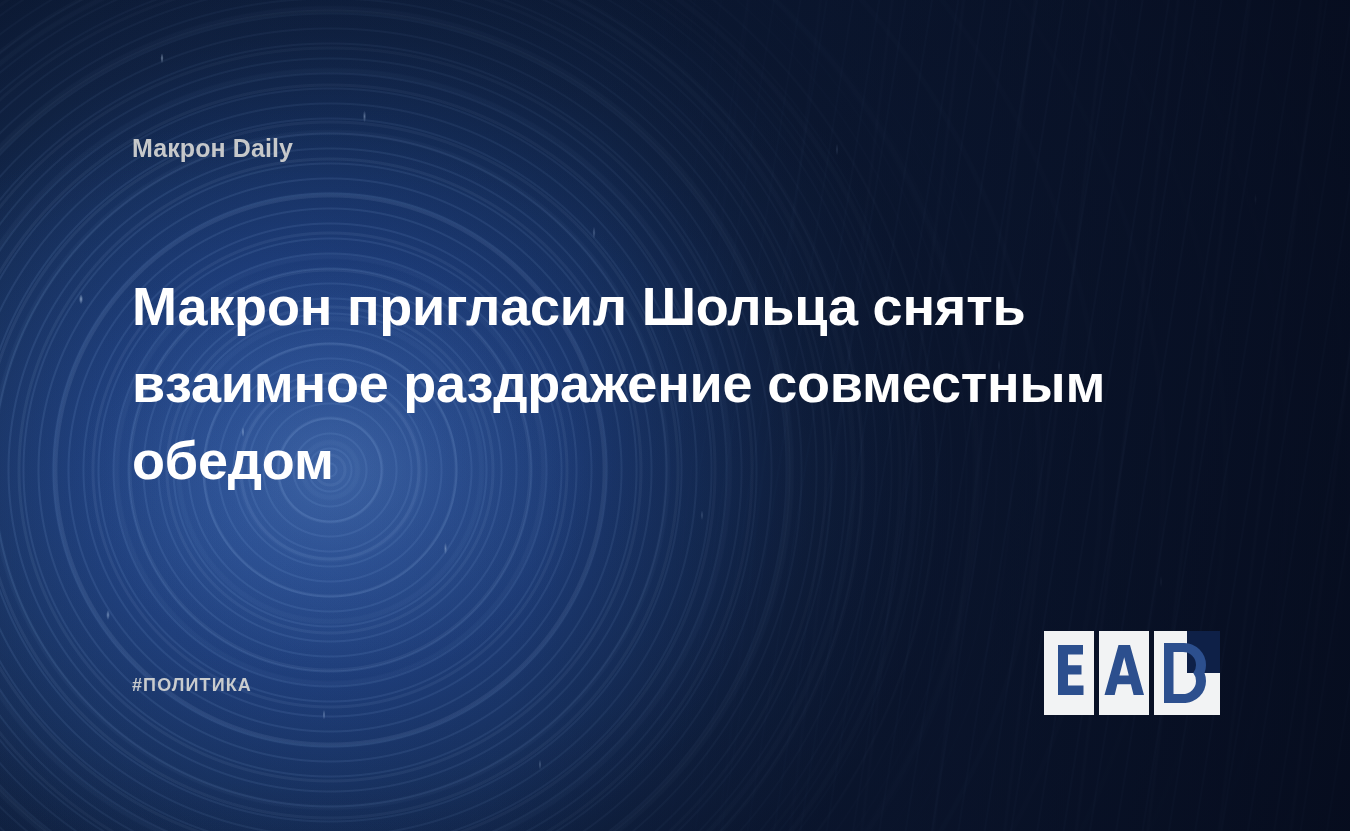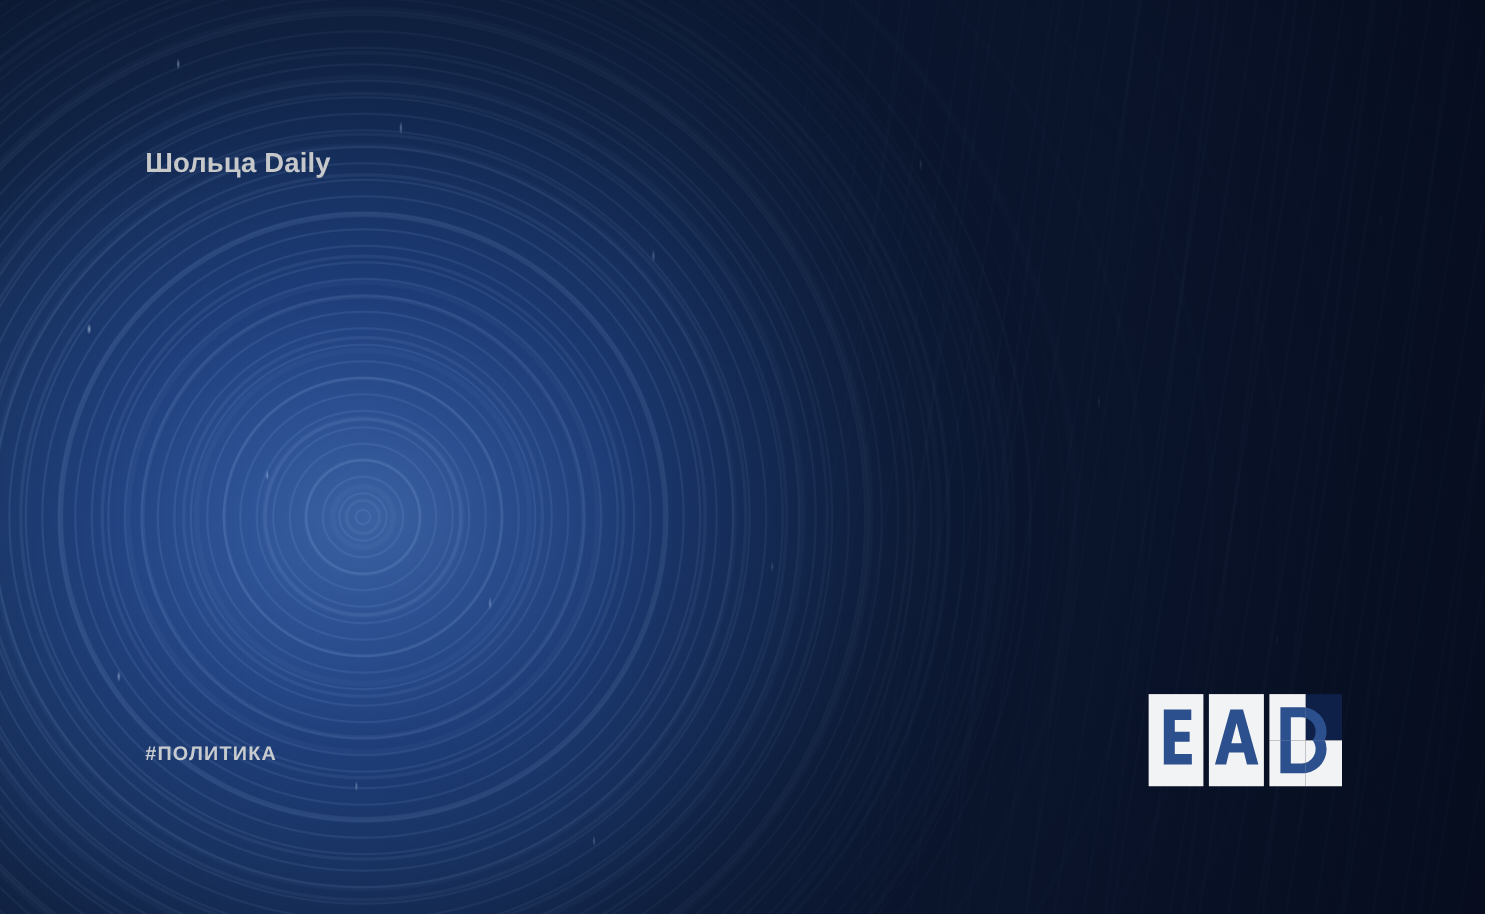--- a/index.html
+++ b/index.html
@@ -197,22 +197,23 @@
   <div class="bg-layer bg-base"></div>
   <div class="bg-layer bg-arcs-wide"></div>
   <div class="bg-layer bg-arcs"></div>
   <div class="bg-layer bg-streaks-right"></div>
   <div class="bg-layer bg-glow"></div>
   <div class="bg-layer bg-specks"></div>
   <div class="bg-layer bg-vignette"></div>
 
   <div class="content">
 
-    <div class="site-name">Шольца Daily</div>
-
+    <div class="site-name">Макрон Daily</div>
+
+    <h1 class="headline">Макрон пригласил Шольца снять взаимное раздражение совместным обедом</h1>
 
     <div class="tag">#ПОЛИТИКА</div>
 
     <div class="brand-mark">
       <svg viewBox="0 0 176 84" xmlns="http://www.w3.org/2000/svg" aria-hidden="true">
 
         <g>
           <rect x="0" y="0" width="50" height="84" fill="#f2f3f4"></rect>
           <path d="M14 14 H39 V23.5 H24 V34.3 H37.5 V43.4 H24 V54.5 H39.5 V64 H14 Z" fill="#2c4f8e"></path>
         </g>

